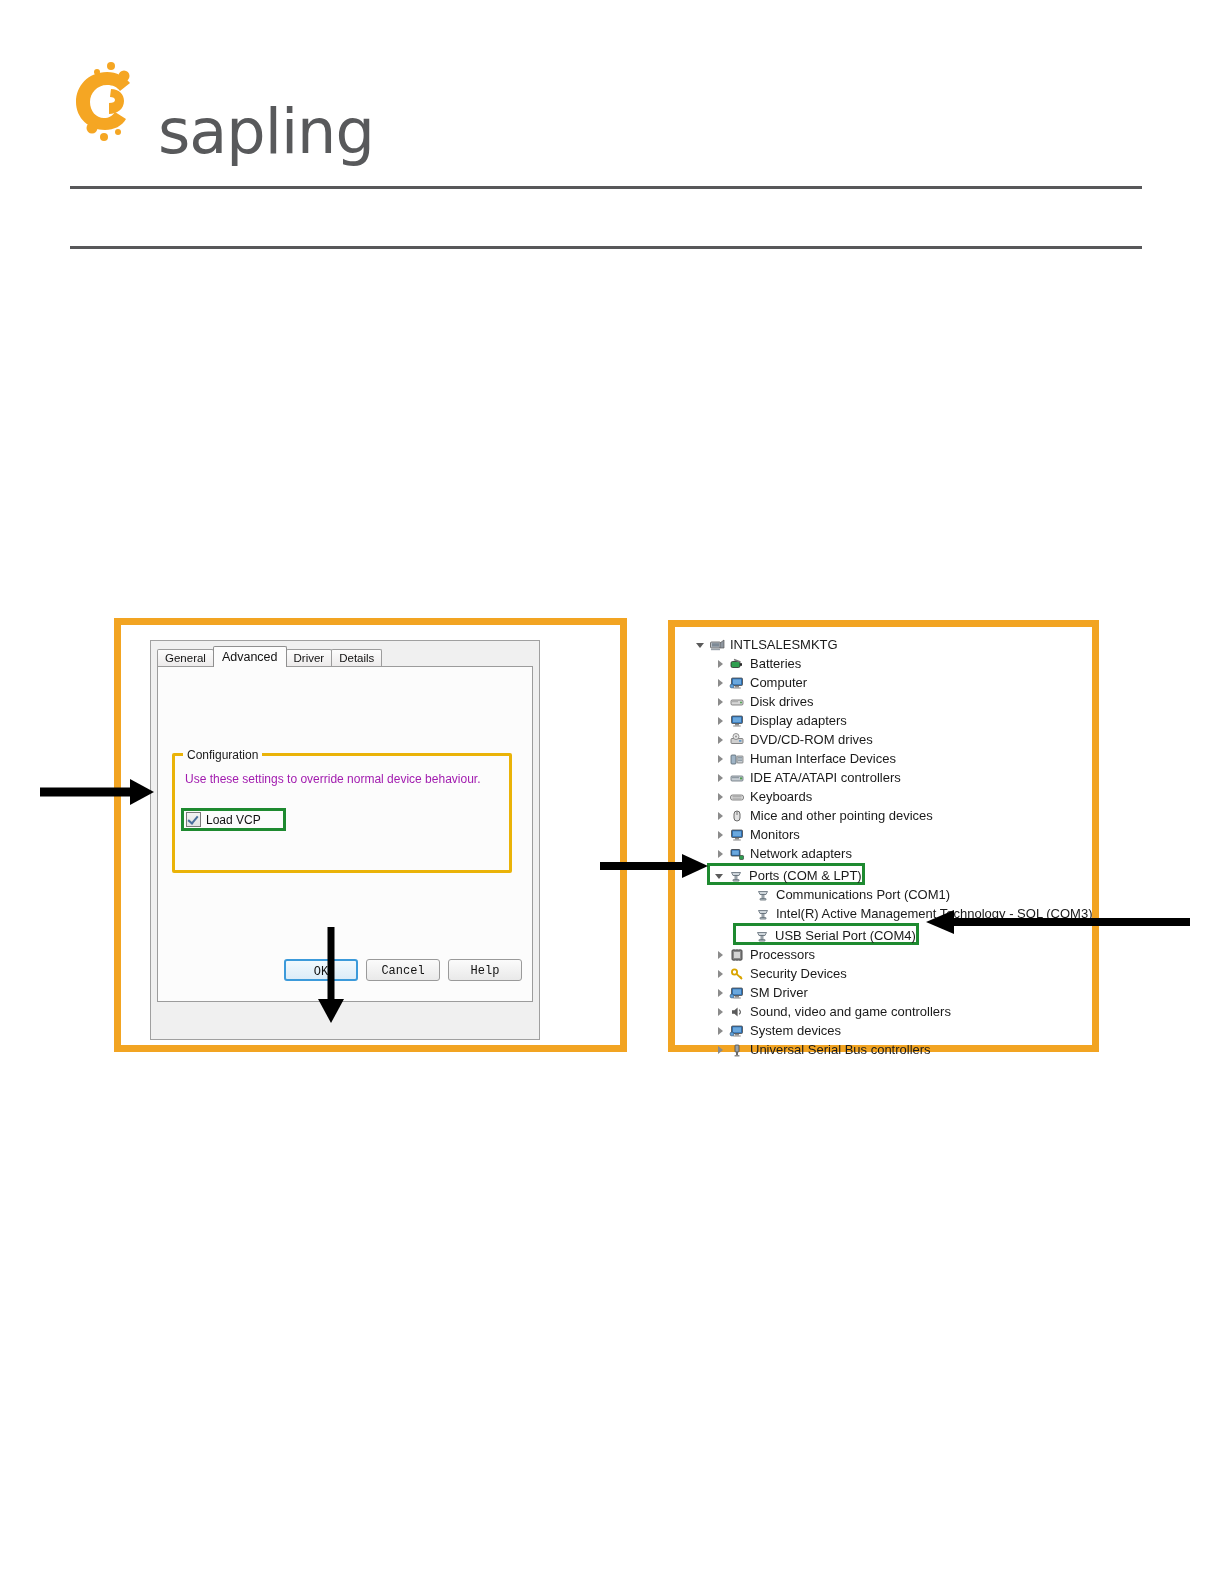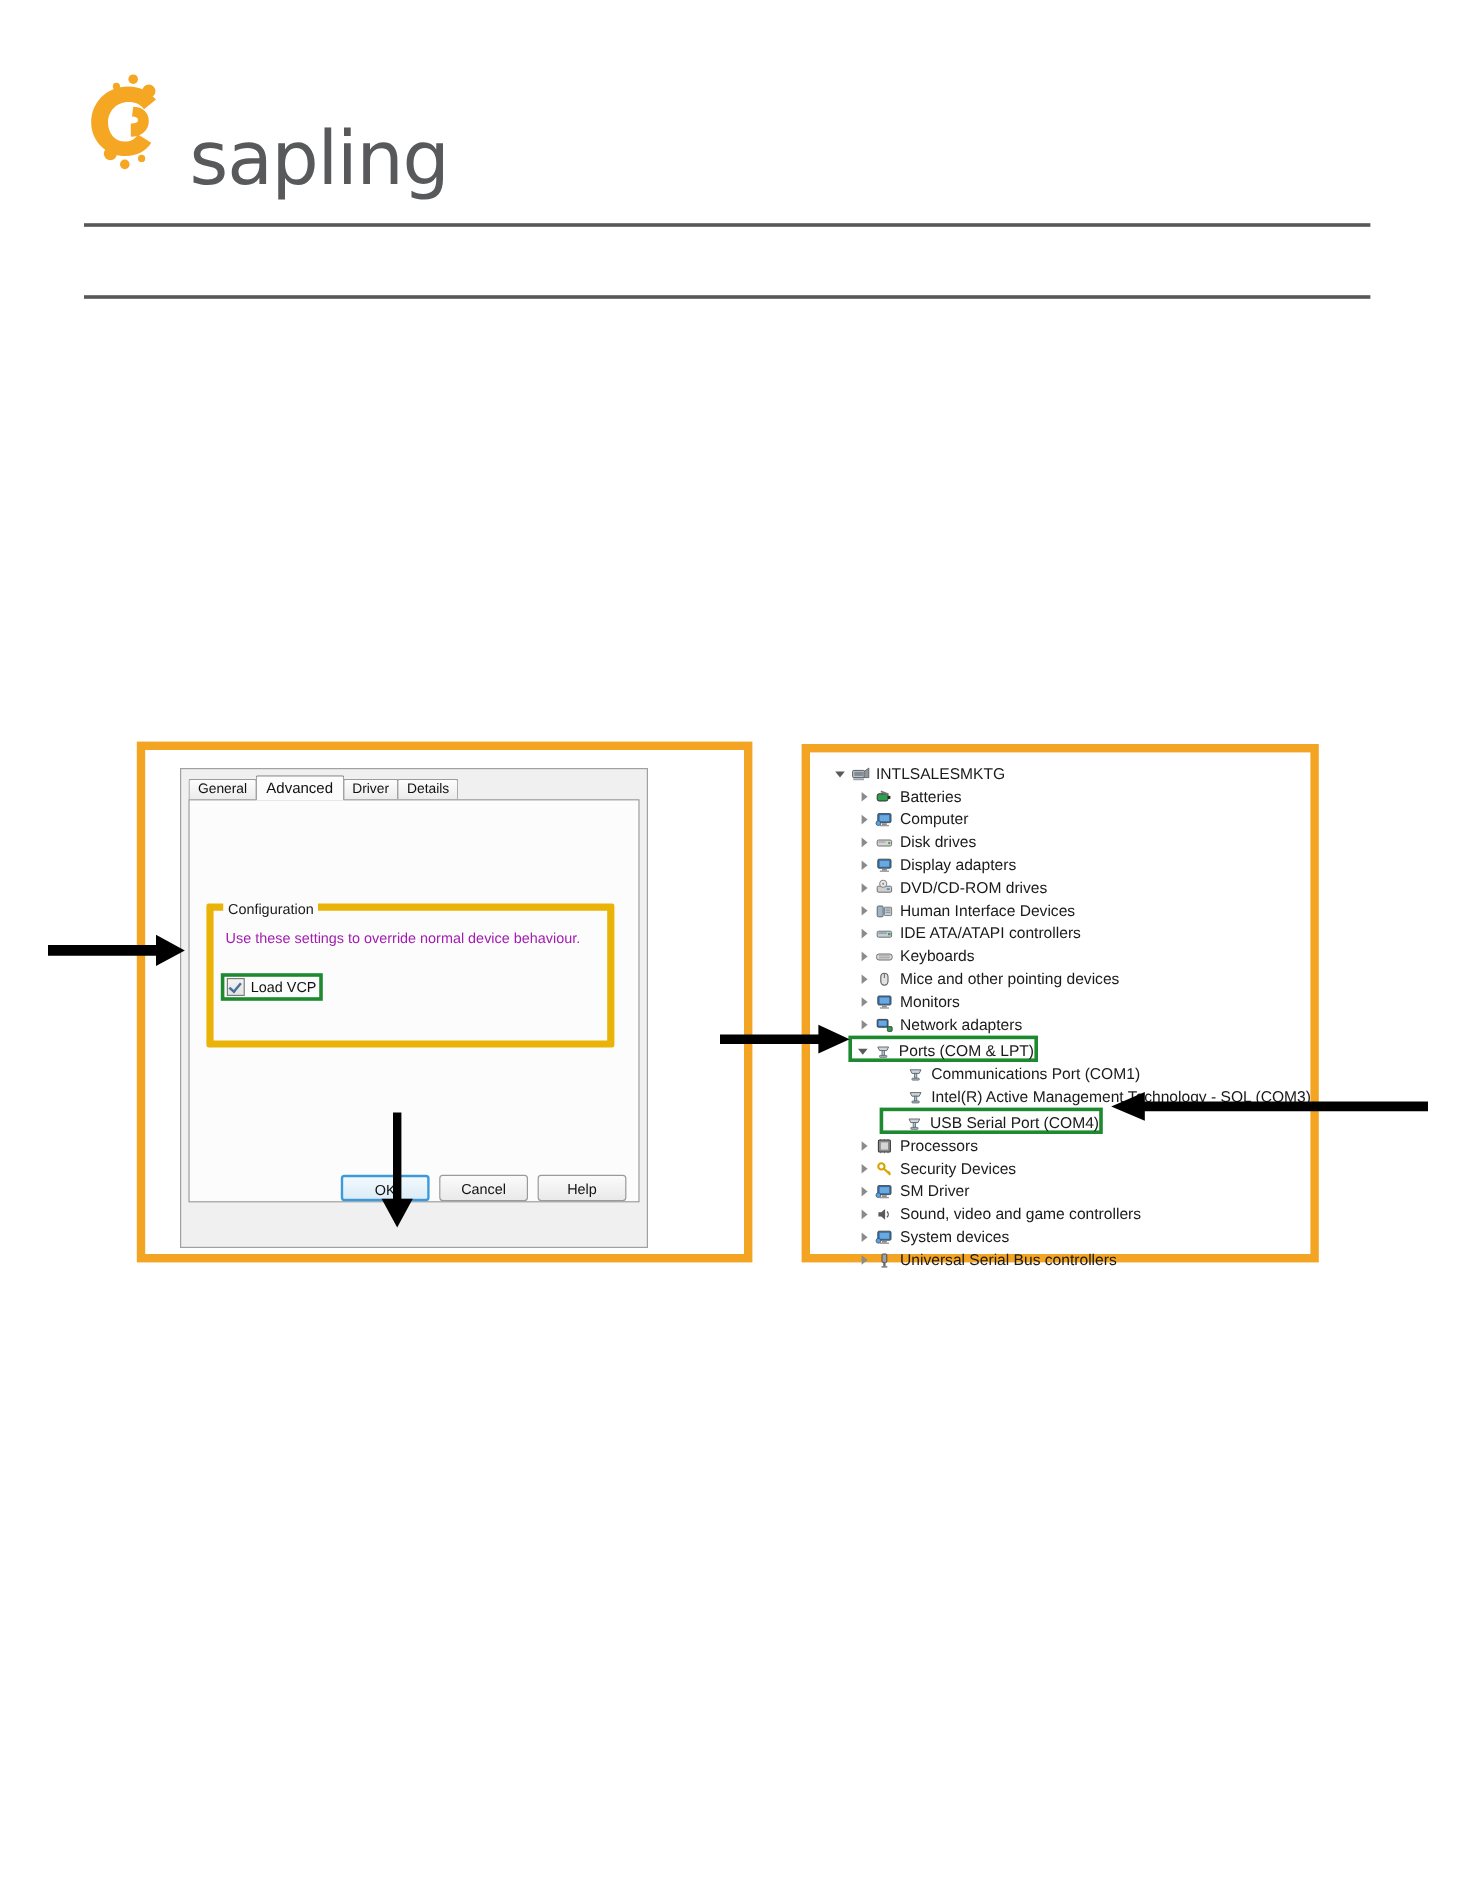--- a/index.html
+++ b/index.html
@@ -154,21 +154,21 @@
     font-size: 12px;
     color: #1a1a1a;
   }
 
   .groupbox {
     position: absolute;
     left: 14px;
     top: 86px;
     width: 340px;
     height: 120px;
-    border: 6px solid #eab308;
+    border: 3px solid #eab308;
     border-radius: 2px;
     box-sizing: border-box;
   }
   .group-legend {
     position: absolute;
     left: 8px;
     top: -8px;
     background: #fcfcfc;
     padding: 0 4px;
     font-size: 12px;
@@ -181,21 +181,21 @@
     font-size: 12px;
     color: #a21caf;
     white-space: nowrap;
   }
 
   .cb-highlight {
     position: absolute;
     left: 6px;
     top: 52px;
     border: 3px solid #1E8A30;
-    padding: 1px 2px 1px 2px;
+    padding: 1px 22px 1px 2px;
     display: flex;
     align-items: center;
     background: #fcfcfc;
   }
   .cbox {
     width: 13px;
     height: 13px;
     border: 1px solid #7a7a7a;
     background: linear-gradient(#f3f3f3,#e3e3e3);
     position: relative;
@@ -211,26 +211,27 @@
     height: 8px;
     border: solid #4a6f9c;
     border-width: 0 2px 2px 0;
     transform: rotate(40deg);
   }
   .cb-label { font-size: 12px; color: #111; white-space: nowrap; }
 
   .btnrow {
     position: absolute;
     left: 0;
-    bottom: 0;
+    bottom: 20px;
     width: 100%;
     display: flex;
     justify-content: flex-end;
     padding-right: 10px;
     box-sizing: border-box;
+    font-family: Liberation Mono, monospace;
   }
   .btn {
     width: 74px;
     height: 22px;
     margin-left: 8px;
     font-size: 12px;
     color: #111;
     line-height: 22px;
     text-align: center;
     background: linear-gradient(#fbfbfb,#e9e9e9);

